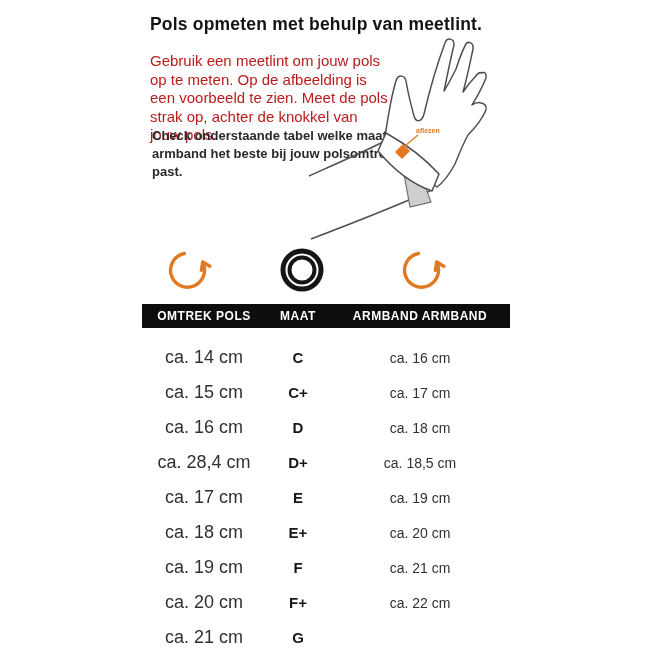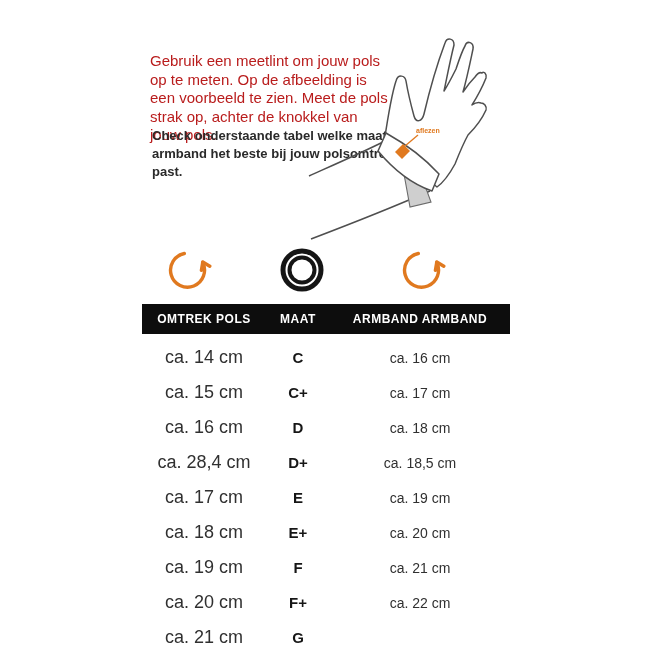--- a/index.html
+++ b/index.html
@@ -14,39 +14,40 @@
   .cta{position:absolute;left:152px;top:127px;width:248px;
        font-size:13px;line-height:18px;font-weight:bold;color:#2a2a2a;}
 
   .illu{position:absolute;left:298px;top:33px;width:245px;height:215px;}
 
   .icon-box{position:absolute;}
   .icon-rotate-left{left:164px;top:244px;width:48px;height:48px;}
   .icon-ring{left:276px;top:244px;width:52px;height:52px;}
   .icon-rotate-right{left:398px;top:244px;width:48px;height:48px;}
 
-  .thead{position:absolute;left:142px;top:304px;width:368px;height:30px;
+  .thead{position:absolute;left:142px;top:304px;width:368px;height:24px;
          background:#0d0d0d;display:flex;align-items:center;}
   .thead .hcell{color:#fff;font-weight:bold;font-size:12px;letter-spacing:.5px;
                 text-align:center;}
   .tbody{position:absolute;left:142px;top:340px;width:368px;}
   .trow{display:flex;height:35px;align-items:center;}
   .tcell{text-align:center;}
   .c0{width:124px;font-size:18px;color:#303030;}
   .c1{width:64px;font-size:15px;font-weight:bold;color:#161616;}
   .c2{width:180px;font-size:14px;color:#303030;}
   .h0{width:124px;}
   .h1{width:64px;}
   .h2{width:180px;}
 </style>
 </head>
 <body>
 
 <div id="stage">
 
+  <div class="page-title">Pols opmeten met behulp van meetlint.</div>
 
   <div class="intro">Gebruik een meetlint om jouw pols op te meten. Op de afbeelding is een voorbeeld te zien. Meet de pols strak op, achter de knokkel van jouw pols.</div>
   <div class="cta">Check onderstaande tabel welke maat armband het beste bij jouw polsomtrek past.</div>
 
   <svg class="illu" viewBox="0 0 245 215">
 
     <path d="M 11 143 C 40 130, 65 119, 85 109" fill="none" stroke="#4f4f4f" stroke-width="1.5"></path>
     <path d="M 13 206 C 55 190, 100 172, 132 158" fill="none" stroke="#4f4f4f" stroke-width="1.5"></path>
 
     <path d="M 86 110

